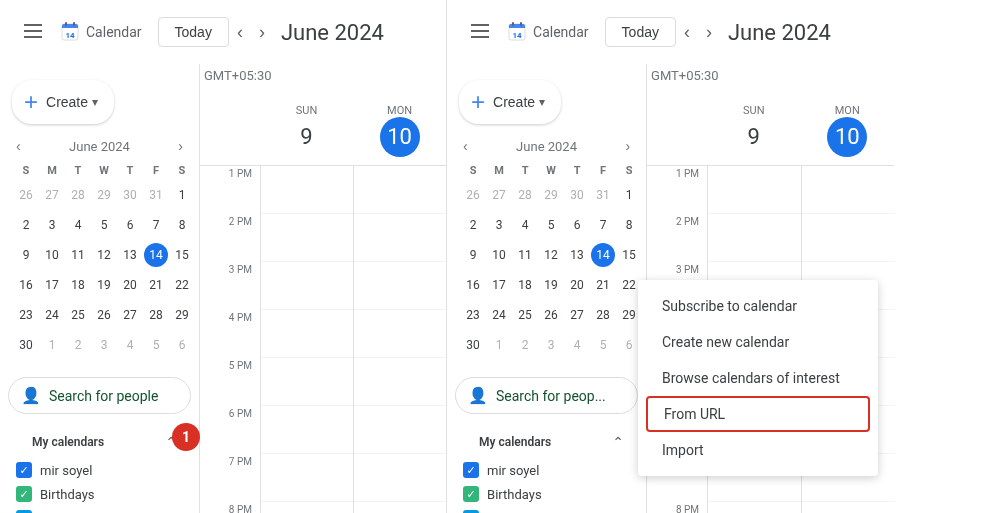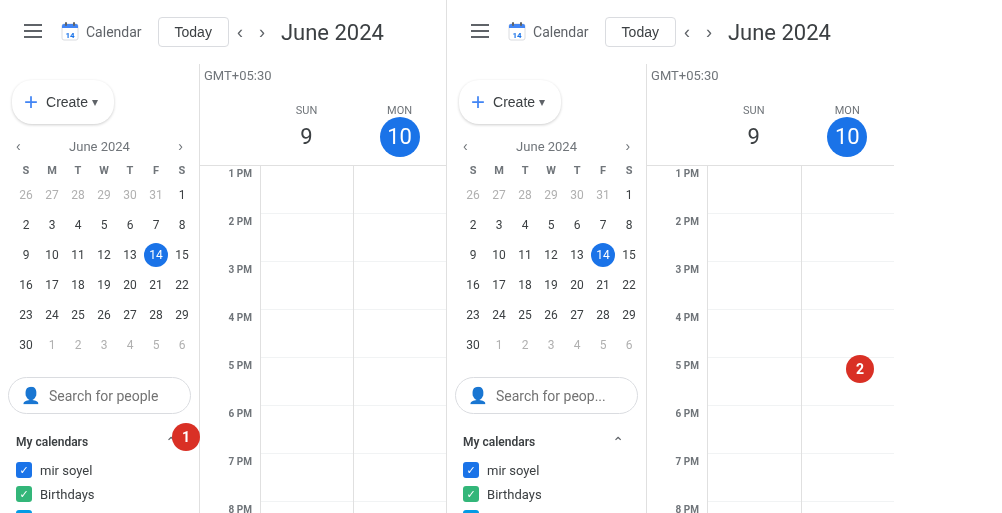--- a/index.html
+++ b/index.html
@@ -37,25 +37,25 @@
     .mini-cal-grid { width: 100%; }
     .mini-cal-grid th { font-size: 11px; color: #70757a; text-align: center; padding: 2px 0; width: 24px; }
     .mini-cal-grid td { text-align: center; padding: 2px 0; width: 24px; }
     .mini-day { width: 24px; height: 24px; line-height: 24px; font-size: 12px; color: #3c4043; border-radius: 50%; cursor: pointer; display: inline-block; }
     .mini-day.today { background: #1a73e8; color: #fff; border-radius: 50%; }
     .mini-day.other-month { color: #b0b0b0; }
     
     
     .search-people { display: flex; align-items: center; margin: 8px 8px; padding: 8px 12px; border-radius: 24px; border: 1px solid #dadce0; cursor: pointer; }
     .search-icon { color: #5f6368; margin-right: 8px; font-size: 16px; }
-    .search-people-text { color: #737373; font-size: 14px; }
+    .search-people-text { color: #14532d; font-size: 14px; }
     
     
     .cal-section { padding: 8px 16px 4px; }
-    .cal-section-header { display: flex; align-items: center; justify-content: space-between; cursor: pointer; margin-bottom: 4px; }
+    .cal-section-header { display: flex; align-items: center; justify-content: space-between; cursor: pointer; margin-bottom: 4px; margin-left: 16px; }
     .cal-section-title { font-size: 12px; font-weight: 600; color: #3c4043; }
     .section-btn { background: none; border: none; cursor: pointer; color: #5f6368; font-size: 14px; padding: 2px; border-radius: 50%; width: 24px; height: 24px; display: flex; align-items: center; justify-content: center; }
     
     .cal-item { display: flex; align-items: center; padding: 4px 0; cursor: pointer; border-radius: 4px; }
     .cal-checkbox { width: 16px; height: 16px; border-radius: 3px; margin-right: 8px; display: flex; align-items: center; justify-content: center; flex-shrink: 0; }
     .cal-checkbox.blue { background: #1a73e8; }
     .cal-checkbox.green { background: #33b679; }
     .cal-checkbox.blue-dark { background: #039be5; }
     .cal-check { color: white; font-size: 11px; }
     .cal-name { font-size: 13px; color: #3c4043; }
@@ -63,21 +63,21 @@
     
     .cal-main { flex: 1; overflow: hidden; display: flex; flex-direction: column; }
     .cal-header-row { display: flex; background: #fff; border-bottom: 1px solid #e0e0e0; padding: 0 0 4px; }
     .gmt-label { width: 60px; font-size: 13px; color: #70757a; padding: 4px 0 0 4px; flex-shrink: 0; }
     .day-header { flex: 1; text-align: center; padding: 4px 0; }
     .day-name { font-size: 11px; color: #70757a; margin-top: 36px; }
     .day-num { font-size: 22px; font-weight: 400; color: #3c4043; width: 40px; height: 40px; line-height: 40px; margin: 0 auto; }
     .day-num.today-num { background: #1a73e8; color: #fff; border-radius: 50%; }
     
     .cal-body { flex: 1; overflow-y: auto; display: flex; }
-    .time-col { width: 60px; flex-shrink: 0; font-weight: bold; }
+    .time-col { width: 60px; flex-shrink: 0; }
     .time-slot { height: 48px; display: flex; align-items: flex-start; justify-content: flex-end; padding-right: 8px; padding-top: 2px; }
     .time-label { font-size: 10px; color: #70757a; }
     .day-cols { flex: 1; display: flex; }
     .day-col { flex: 1; border-left: 1px solid #e0e0e0; }
     .hour-slot { height: 48px; border-bottom: 1px solid #f1f3f4; }
     .dropdown-menu { position: absolute; top: 280px; left: 638px; background: #fff; border-radius: 4px; box-shadow: 0 2px 10px rgba(0,0,0,0.2); z-index: 100; width: 240px; padding: 8px 0; }
     .dropdown-item { padding: 10px 24px; font-size: 14px; color: #3c4043; cursor: pointer; }
     .dropdown-item.highlighted { border: 2px solid #d93025; margin: 0 8px; border-radius: 4px; padding: 8px 16px; }
     
     
@@ -520,18 +520,25 @@
                 <div class="hour-slot"></div>
                 <div class="hour-slot"></div>
                 <div class="hour-slot"></div>
               </div>
           </div>
         </div>
       </div>
     </div>
   </div>
 
+  <div class="dropdown-menu">
+    <div class="dropdown-item">Subscribe to calendar</div>
+    <div class="dropdown-item">Create new calendar</div>
+    <div class="dropdown-item">Browse calendars of interest</div>
+    <div class="dropdown-item highlighted">From URL</div>
+    <div class="dropdown-item">Import</div>
+  </div>
 
   <div class="step-badge step1">1</div>
 
   <div class="step-badge step2">2</div>
 
 </div>
 
 </body></html>

